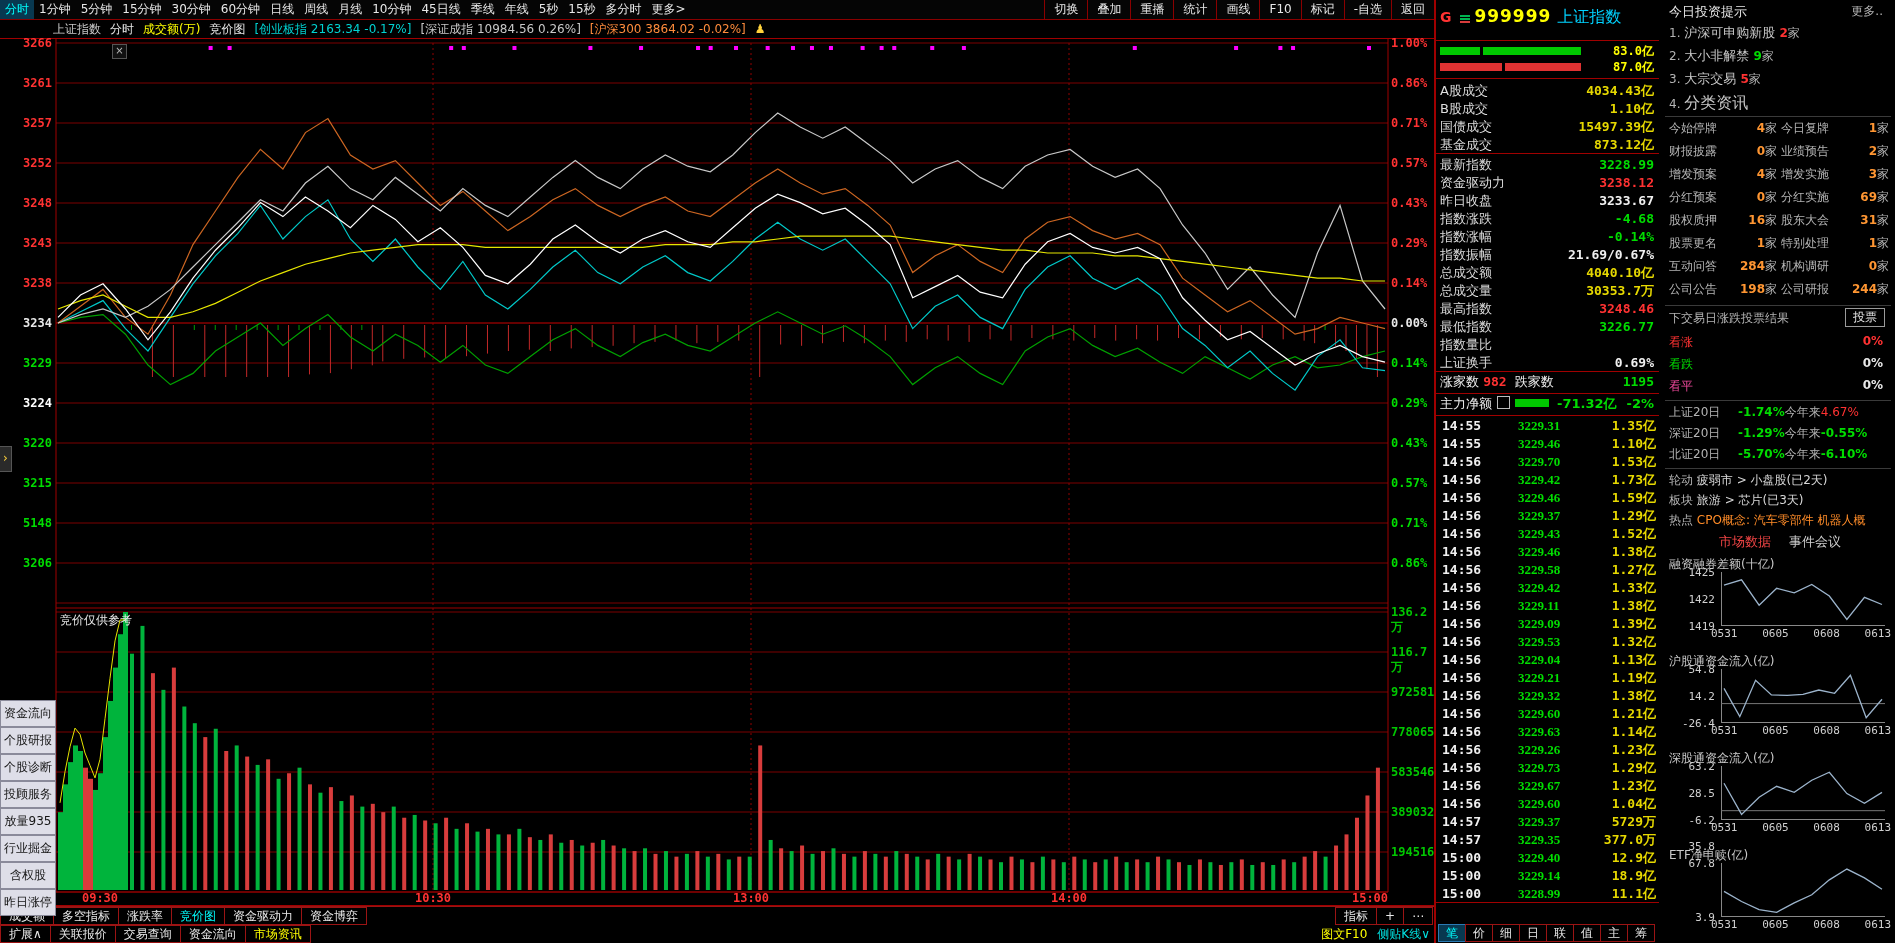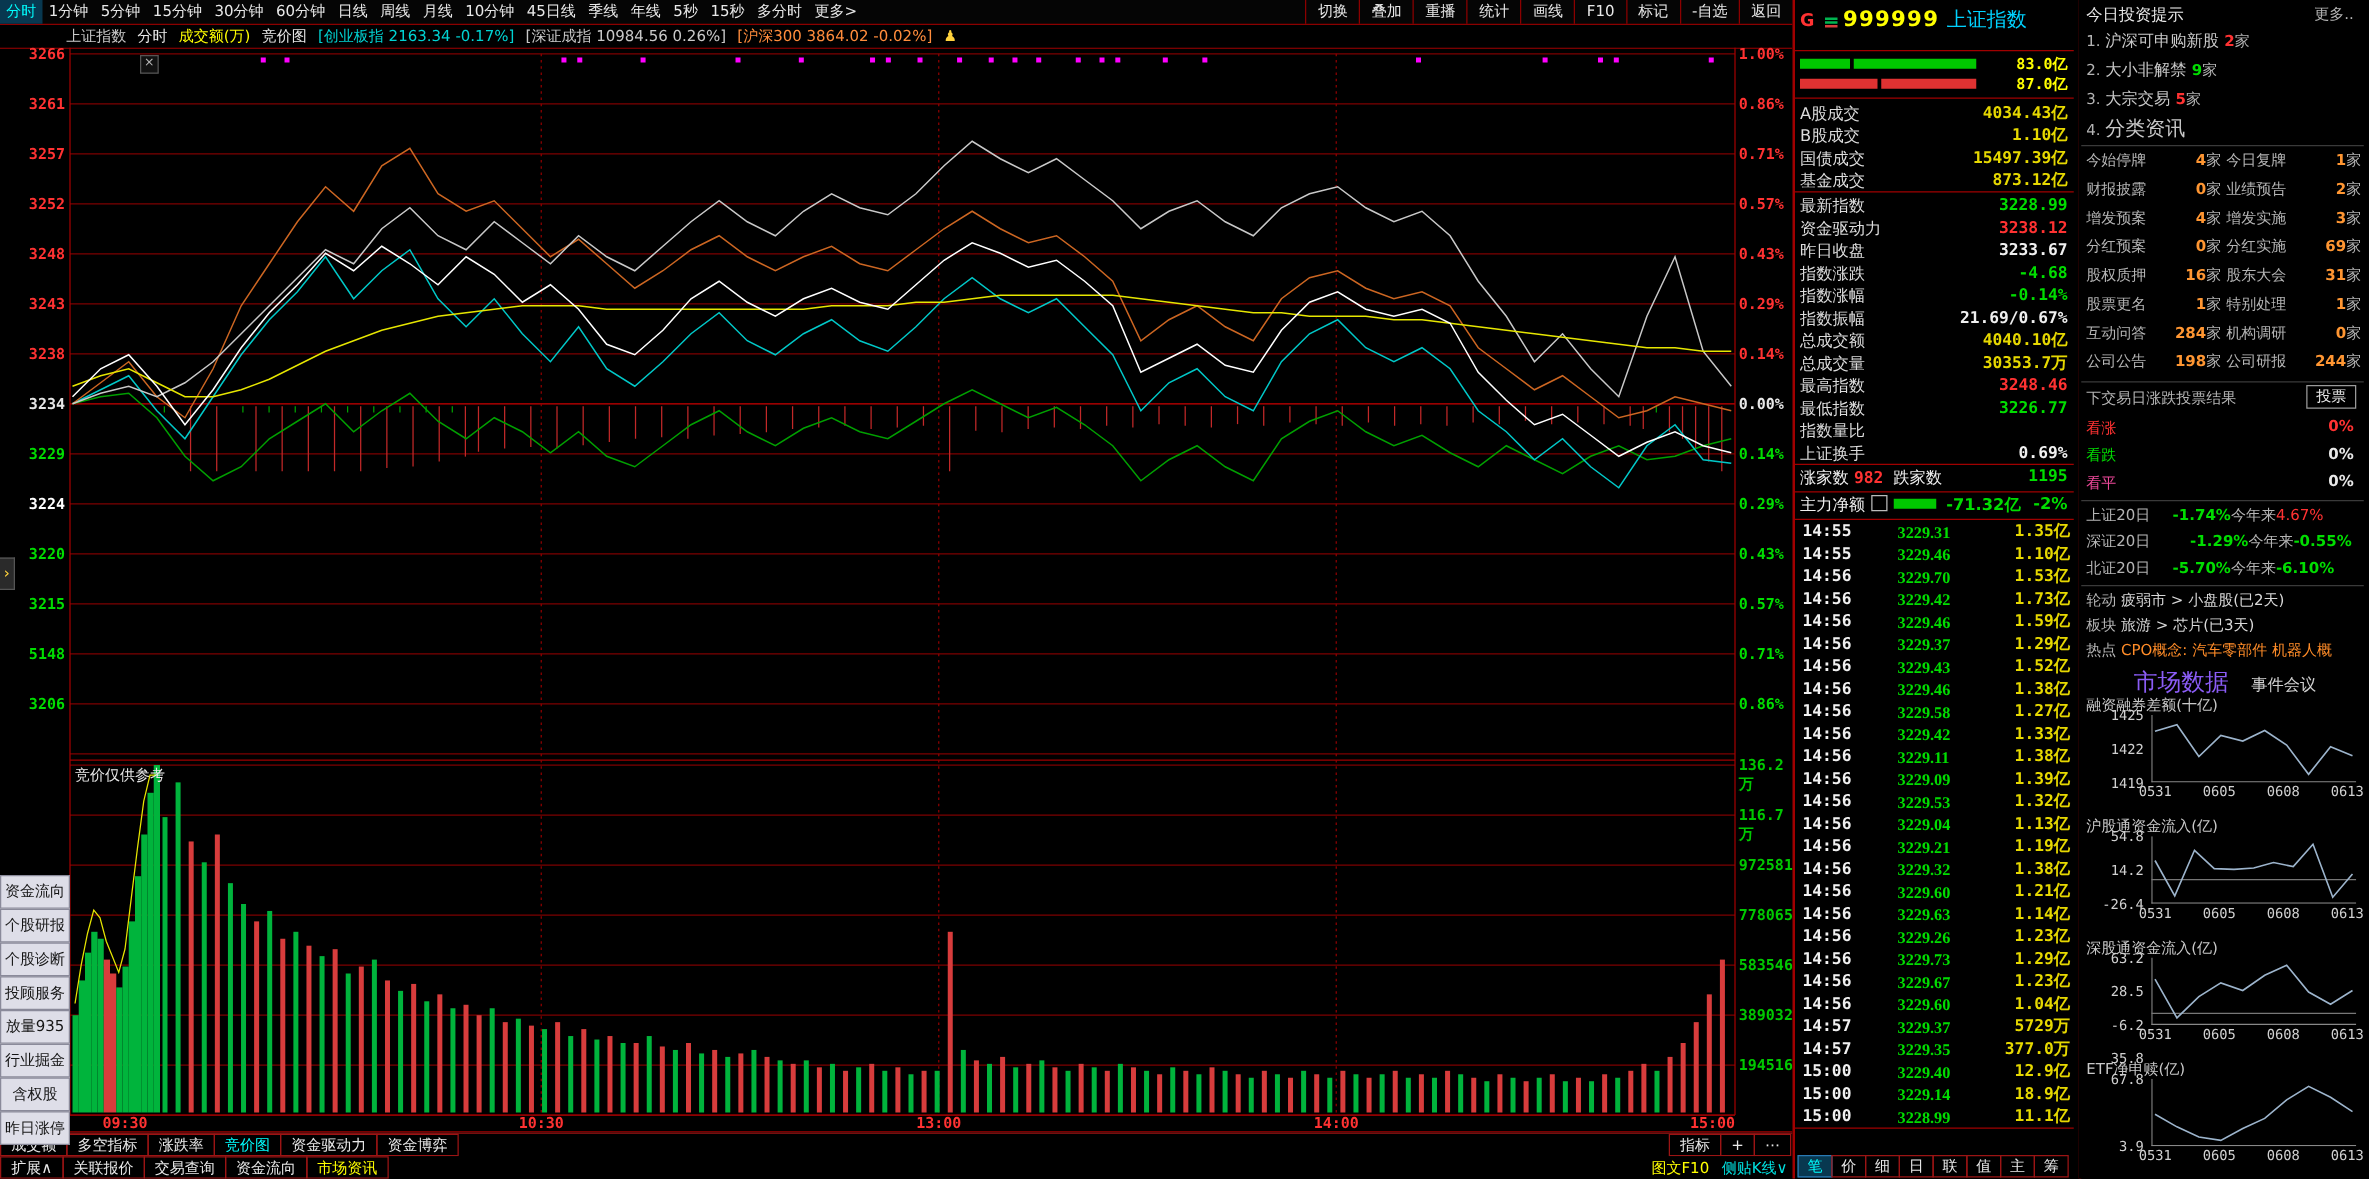--- a/index.html
+++ b/index.html
@@ -592,27 +592,27 @@
     <div class="rp-row" style="top:235px"><span style="display:inline-block;width:112px" class="gcell"><span style="color:#b4b4b4">股票更名 </span><span style="float:right;margin-right:4px"><span style="color:#ff9632;font-weight:bold">1</span><span style="color:#b4b4b4">家</span></span></span><span style="display:inline-block;width:108px" class="gcell"><span style="color:#b4b4b4">特别处理 </span><span style="float:right"><span style="color:#ff9632;font-weight:bold">1</span><span style="color:#b4b4b4">家</span></span></span></div>
     <div class="rp-row" style="top:258px"><span style="display:inline-block;width:112px" class="gcell"><span style="color:#b4b4b4">互动问答 </span><span style="float:right;margin-right:4px"><span style="color:#ff9632;font-weight:bold">284</span><span style="color:#b4b4b4">家</span></span></span><span style="display:inline-block;width:108px" class="gcell"><span style="color:#b4b4b4">机构调研 </span><span style="float:right"><span style="color:#ff9632;font-weight:bold">0</span><span style="color:#b4b4b4">家</span></span></span></div>
     <div class="rp-row" style="top:281px"><span style="display:inline-block;width:112px" class="gcell"><span style="color:#b4b4b4">公司公告 </span><span style="float:right;margin-right:4px"><span style="color:#ff9632;font-weight:bold">198</span><span style="color:#b4b4b4">家</span></span></span><span style="display:inline-block;width:108px" class="gcell"><span style="color:#b4b4b4">公司研报 </span><span style="float:right"><span style="color:#ff9632;font-weight:bold">244</span><span style="color:#b4b4b4">家</span></span></span></div>
     <div class="rp-div" style="top:305px"></div>
     <div class="rp-row" style="top:310px"><span style="color:#b4b4b4">下交易日涨跌投票结果</span><span class="votebtn">投票</span></div>
     <div class="rp-row" style="top:334px"><span style="color:#ff3232">看涨</span><span style="position:absolute;right:8px;color:#ff3232;font-weight:bold">0%</span></div>
     <div class="rp-row" style="top:356px"><span style="color:#00dd00">看跌</span><span style="position:absolute;right:8px;color:#e8e8e8;font-weight:bold">0%</span></div>
     <div class="rp-row" style="top:378px"><span style="color:#ec4899">看平</span><span style="position:absolute;right:8px;color:#e8e8e8;font-weight:bold">0%</span></div>
     <div class="rp-div" style="top:400px"></div>
     <div class="rp-row" style="top:404px"><span style="color:#b4b4b4">上证20日 </span><span style="color:#00dd00;font-weight:bold;margin-left:14px">-1.74%</span><span style="color:#b4b4b4">今年来</span><span style="color:#ff3232;font-weight:normal">4.67%</span></div>
-    <div class="rp-row" style="top:425px"><span style="color:#b4b4b4">深证20日 </span><span style="color:#00dd00;font-weight:bold;margin-left:28px">-1.29%</span><span style="color:#b4b4b4">今年来</span><span style="color:#00dd00;font-weight:bold">-0.55%</span></div>
+    <div class="rp-row" style="top:425px"><span style="color:#b4b4b4">深证20日 </span><span style="color:#00dd00;font-weight:bold;margin-left:14px">-1.29%</span><span style="color:#b4b4b4">今年来</span><span style="color:#00dd00;font-weight:bold">-0.55%</span></div>
     <div class="rp-row" style="top:446px"><span style="color:#b4b4b4">北证20日 </span><span style="color:#00dd00;font-weight:bold;margin-left:14px">-5.70%</span><span style="color:#b4b4b4">今年来</span><span style="color:#00dd00;font-weight:bold">-6.10%</span></div>
     <div class="rp-div" style="top:468px"></div>
     <div class="rp-row" style="top:472px"><span style="color:#b4b4b4">轮动 </span><span style="color:#d8d8d8">疲弱市 &gt; 小盘股(已2天)</span></div>
     <div class="rp-row" style="top:492px"><span style="color:#b4b4b4">板块 </span><span style="color:#d8d8d8">旅游 &gt; 芯片(已3天)</span></div>
     <div class="rp-row" style="top:512px"><span style="color:#b4b4b4">热点 </span><span style="color:#ff8c28">CPO概念: 汽车零部件 机器人概</span></div>
-    <div class="rp-row" style="top:533px;text-align:center;width:222px"><span style="color:#8b5cf6;margin:16px 9px;font-size:19px">市场数据</span><span style="color:#d0d0d0;margin:0 9px;font-size:13px">事件会议</span></div>
+    <div class="rp-row" style="top:533px;text-align:center;width:222px"><span style="color:#ef4444;margin:16px 9px;font-size:13px">市场数据</span><span style="color:#d0d0d0;margin:0 9px;font-size:13px">事件会议</span></div>
     <div style="top:556px" class="mc-title abs">融资融券差额(十亿)</div>
     <div class="mc-y abs" style="left:6px;top:566px">1425</div>
     <div class="mc-y abs" style="left:6px;top:593px">1422</div>
     <div class="mc-y abs" style="left:6px;top:620px">1419</div>
     <svg style="position:absolute;left:58px;top:572px" width="164" height="54">
       <line x1="0" y1="53.5" x2="164" y2="53.5" stroke="#888"></line>
       <line x1="0.5" y1="0" x2="0.5" y2="54" stroke="#888"></line>
       <polyline points="3,13.038961038961268 20.555555555555557,7.8441558441564005 38.111111111111114,33.16883116883069 55.666666666666664,16.285714285714498 73.22222222222223,20.831168831169308 90.77777777777777,12.389610389609738 108.33333333333333,24.077922077922537 125.88888888888889,47.45454545454518 143.44444444444446,25.37662337662265 161,32.51948051948064 " fill="none" stroke="#9cb4cc" stroke-width="1.3"></polyline>
     </svg>
     <div class="mc-x abs" style="left:48px;top:627px">0531</div>

